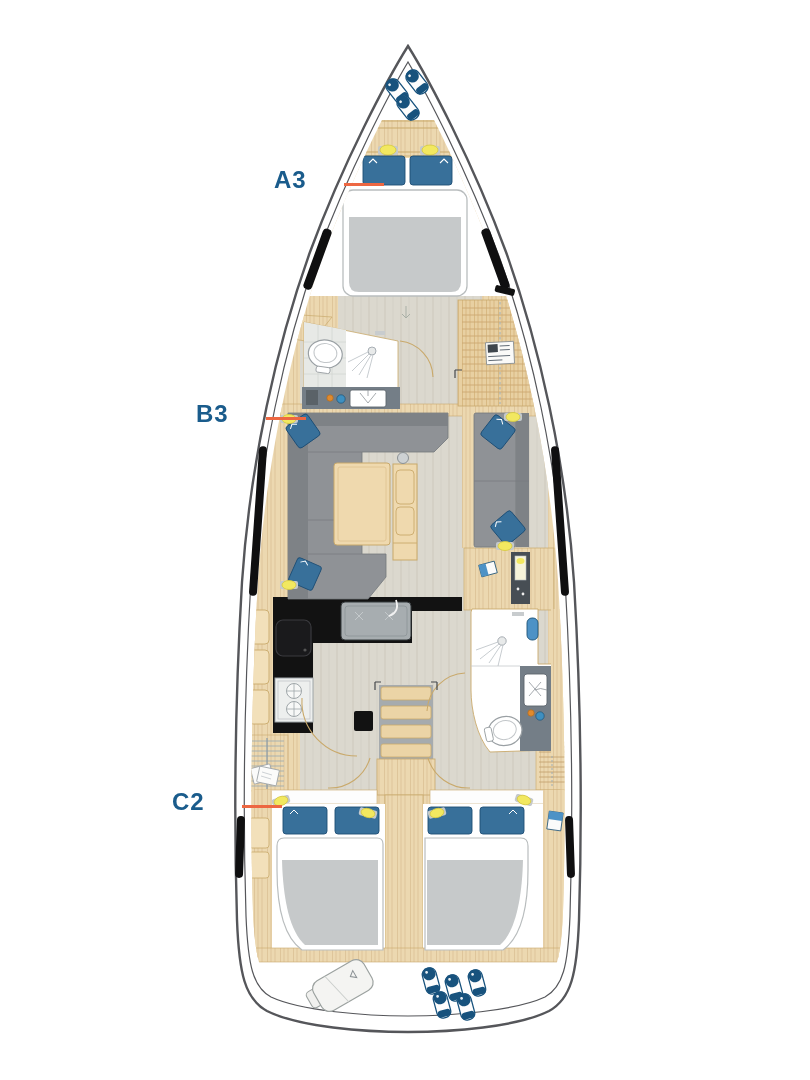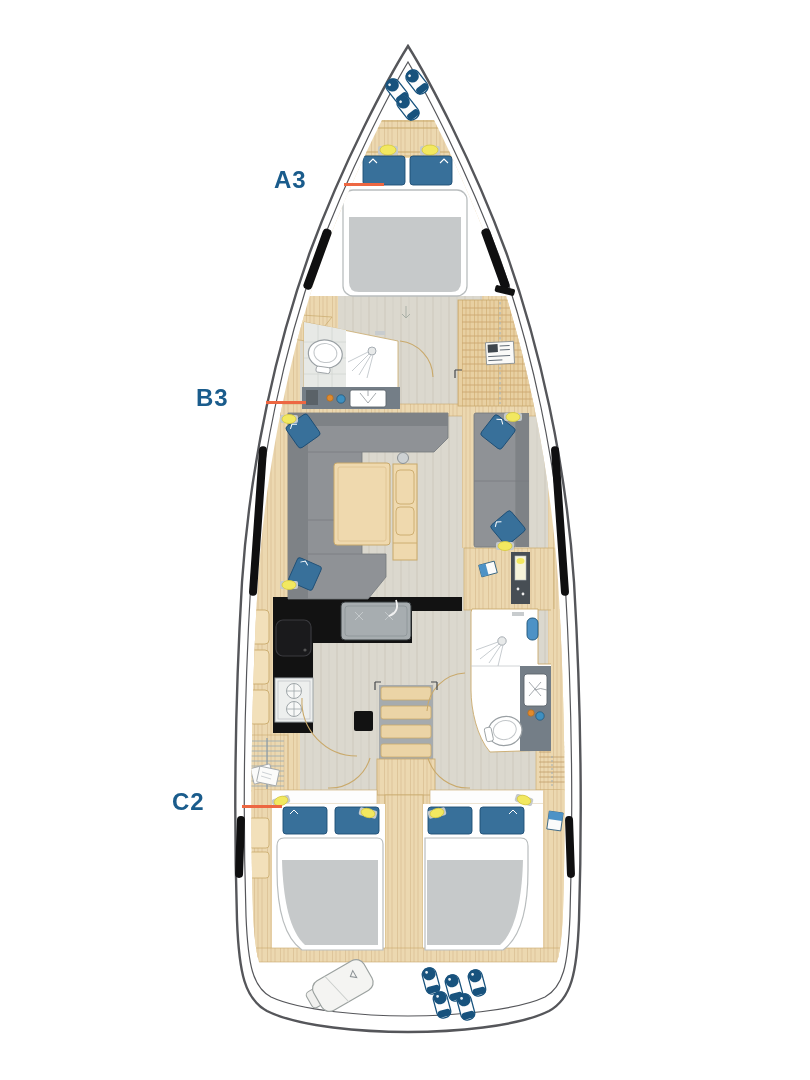--- a/index.html
+++ b/index.html
@@ -399,21 +399,21 @@
           <ellipse cx="0" cy="-7.5" rx="6.5" ry="6.5" fill="#17527D"></ellipse>
           <circle cx="-2" cy="-9.5" r="1.4" fill="#fff" opacity="0.9"></circle>
         </g>
   </g>
 </svg>
 
 <div class="plan-label" style="left:274px;top:166px;">
   <span>A3</span>
   <span class="pointer"></span>
 </div>
-<div class="plan-label" style="left:196px;top:384px;">
+<div class="plan-label" style="left:196px;top:400px;">
   <span>B3</span>
   <span class="pointer"></span>
 </div>
 <div class="plan-label" style="left:172px;top:788px;text-align:right;">
   <span>C2</span>
   <span class="pointer"></span>
 </div>
 </div>
 
 </body></html>

